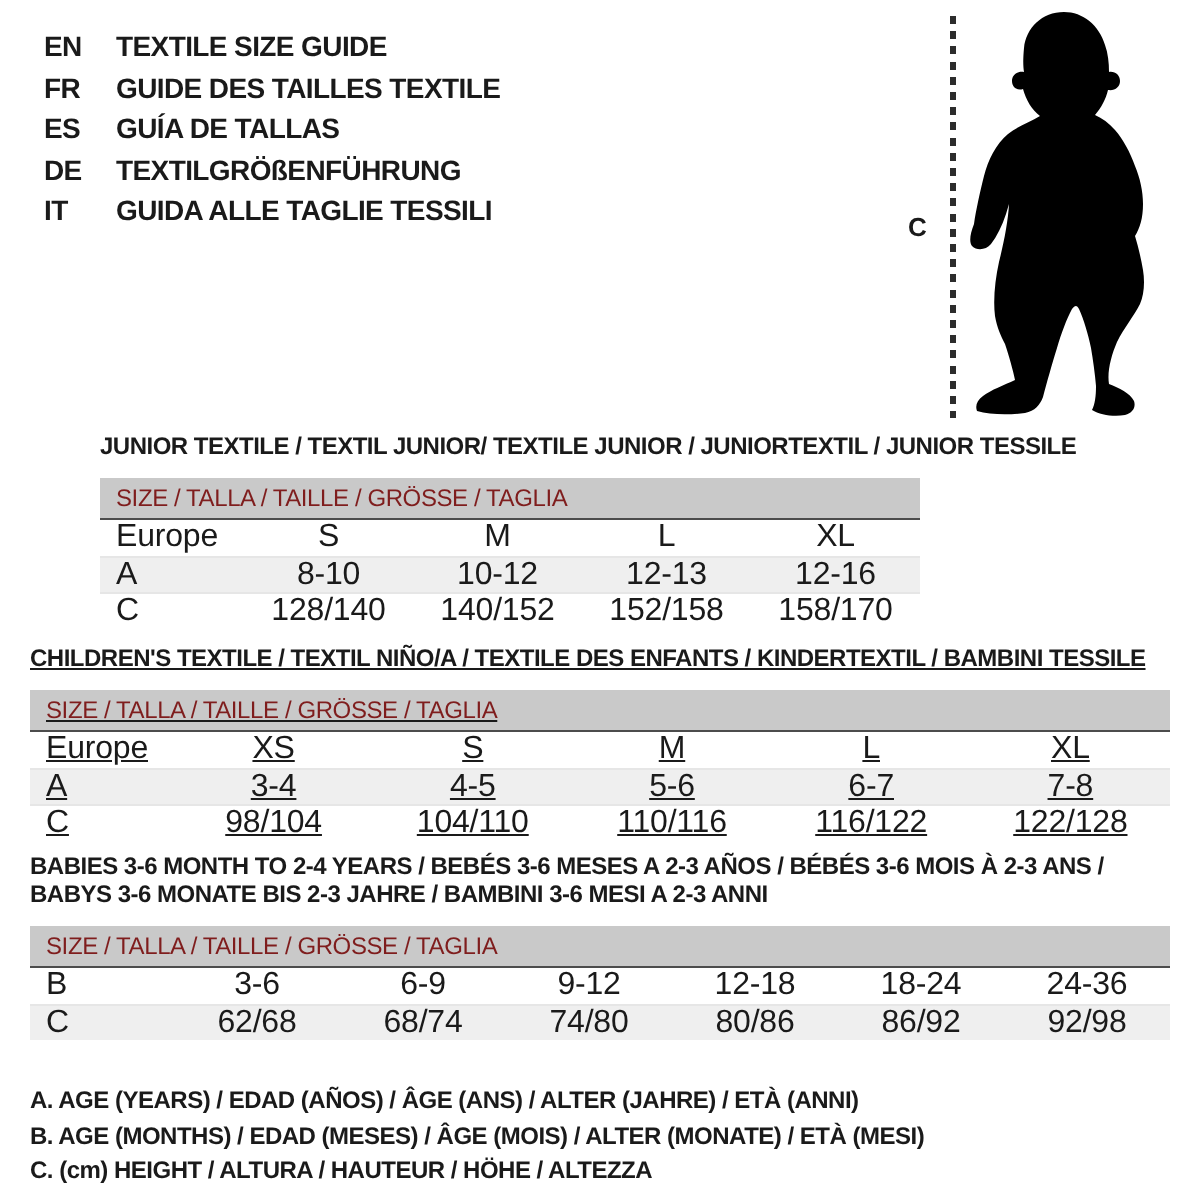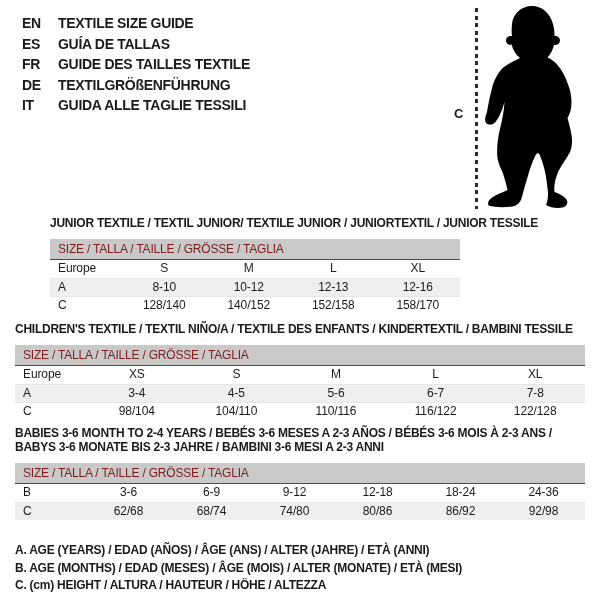--- a/index.html
+++ b/index.html
@@ -19,53 +19,53 @@
   .measure-line{
     left:475px;top:8px;width:3px;height:201px;
     background:repeating-linear-gradient(to bottom,#2c2c2c 0 4px,transparent 4px 7.6px);
   }
   .measure-label{left:454px;top:106px;font-weight:bold;font-size:13px;}
   .baby-svg{left:484px;top:6px;}
 
   
   .size-table{left:15px;}
   .t1{top:216px;width:410px;margin-left:35px;}
-  .t2{top:322px;width:570px;}
+  .t2{top:322px;width:570px;text-decoration:underline;}
   .t3{top:426px;width:570px;}
   .table-title-line{font-weight:bold;font-size:12px;line-height:14px;letter-spacing:-0.25px;white-space:nowrap;}
   .size-bar{
     margin-top:9px;background:#c9c9c9;border-bottom:1px solid #4c4c4c;
     font-size:12px;color:#7f1d1d;letter-spacing:-0.2px;
     padding:3px 0 3px 8px;line-height:14px;
   }
-  .grid-row{display:grid;align-items:center;font-size:12px;min-height:17.5px;letter-spacing:-0.1px;}
+  .grid-row{display:grid;align-items:center;font-size:16px;min-height:17.5px;letter-spacing:-0.1px;}
   .grid-row + .grid-row{border-top:1px solid #e6e6e6;}
   .grid-row.shaded{background:#efefef;}
   .cell{text-align:center;line-height:15px;}
   .cell-label{text-align:left;padding-left:8px;}
 
   
   .footnotes{left:15px;top:542px;}
   .footnote{font-weight:bold;font-size:12px;line-height:17.5px;letter-spacing:-0.25px;white-space:nowrap;}
 </style>
 </head>
 <body>
 
 <div class="abs lang-list">
   <div class="lang-row">
     <span class="lang-code">EN</span>
     <span class="lang-label">TEXTILE SIZE GUIDE</span>
   </div>
   <div class="lang-row">
+    <span class="lang-code">FR</span>
+    <span class="lang-label">GUIDE DES TAILLES TEXTILE</span>
+  </div>
+  <div class="lang-row">
     <span class="lang-code">ES</span>
     <span class="lang-label">GUÍA DE TALLAS</span>
-  </div>
-  <div class="lang-row">
-    <span class="lang-code">FR</span>
-    <span class="lang-label">GUIDE DES TAILLES TEXTILE</span>
   </div>
   <div class="lang-row">
     <span class="lang-code">DE</span>
     <span class="lang-label">TEXTILGRÖßENFÜHRUNG</span>
   </div>
   <div class="lang-row">
     <span class="lang-code">IT</span>
     <span class="lang-label">GUIDA ALLE TAGLIE TESSILI</span>
   </div>
 </div>

